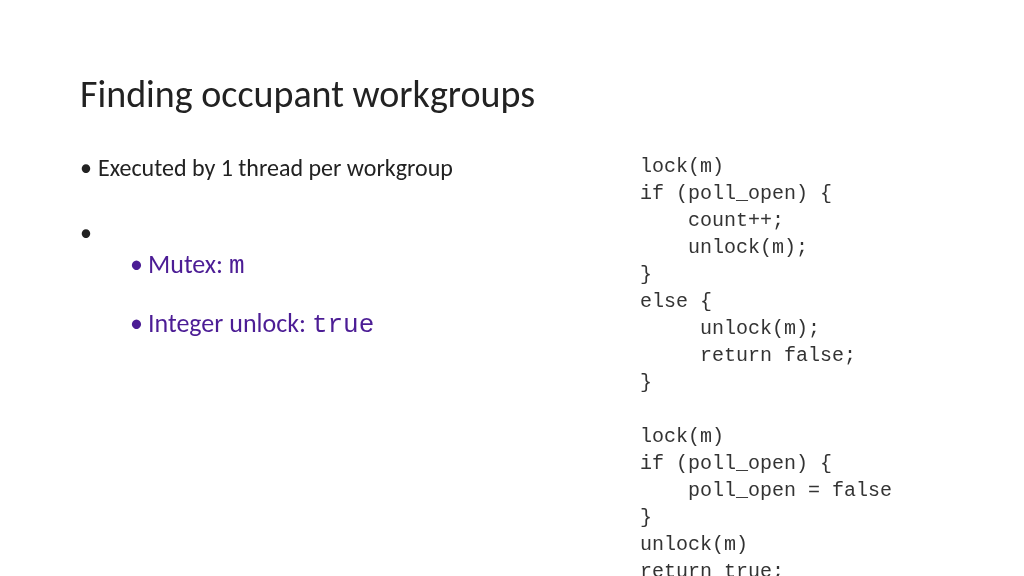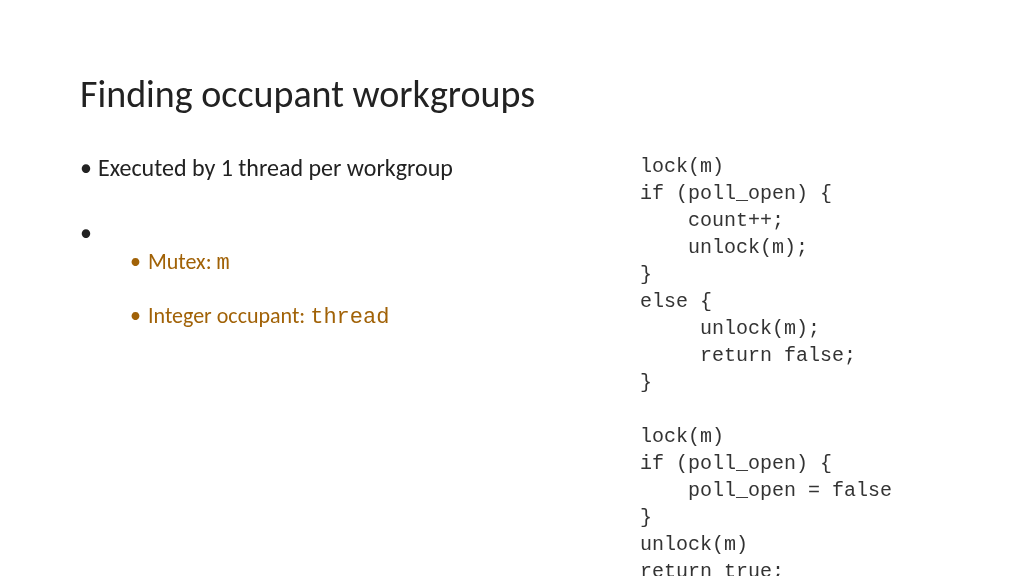--- a/index.html
+++ b/index.html
@@ -5,21 +5,21 @@
   * { margin: 0; padding: 0; box-sizing: border-box; }
   html, body { width: 1024px; height: 576px; background: #fff; font-family: Calibri, "Segoe UI", Arial, sans-serif; color: #000; }
   .slide { width: 1024px; height: 576px; position: relative; padding: 50px 60px 40px 80px; margin-top: 21px; }
   .title { font-size: 38px; font-weight: 400; color: #222; margin-bottom: 36px; }
   .body { display: flex; flex-direction: row; }
   .left { flex: 0 0 560px; }
   .right { flex: 1; }
   .bullets { list-style: none; }
   .b1 { font-size: 24px; color: #222; margin-bottom: 36px; position: relative; padding-left: 18px; }
   .b1::before { content: "•"; position: absolute; left: 0; top: 0; }
-  .b2 { font-size: 22px; color: #a16207; margin-bottom: 26px; margin-left: 32px; position: relative; padding-left: 18px; }
+  .b2 { font-size: 26px; color: #4c1d95; margin-bottom: 26px; margin-left: 32px; position: relative; padding-left: 18px; }
   .b2::before { content: "•"; position: absolute; left: 0; top: 0; }
   .mono { font-family: "Courier New", Courier, monospace; }
   .code { font-family: "Courier New", Courier, monospace; font-size: 20px; line-height: 1.35; color: #333; white-space: pre; }
   .spacer { height: 10px; }
 </style>
 </head>
 <body>
 
 <div class="slide">
   <h1 class="title">Finding occupant workgroups</h1>
@@ -28,21 +28,21 @@
     <div class="left">
       <ul class="bullets">
         <li class="b1">Executed by 1 thread per workgroup</li>
         <li class="b1">
           <div class="spacer"></div>
           <ul class="bullets" style="margin-top:20px;">
             <li class="b2">
               <span>Mutex: </span><span class="mono">m</span>
             </li>
             <li class="b2">
-              <span>Integer occupant: </span><span class="mono">thread</span>
+              <span>Integer unlock: </span><span class="mono">true</span>
             </li>
           </ul>
         </li>
       </ul>
     </div>
 
     <div class="right">
       <div class="code"><span>lock(m)</span>
 <span>if (poll_open) {</span>
 <span>    count++;</span>

